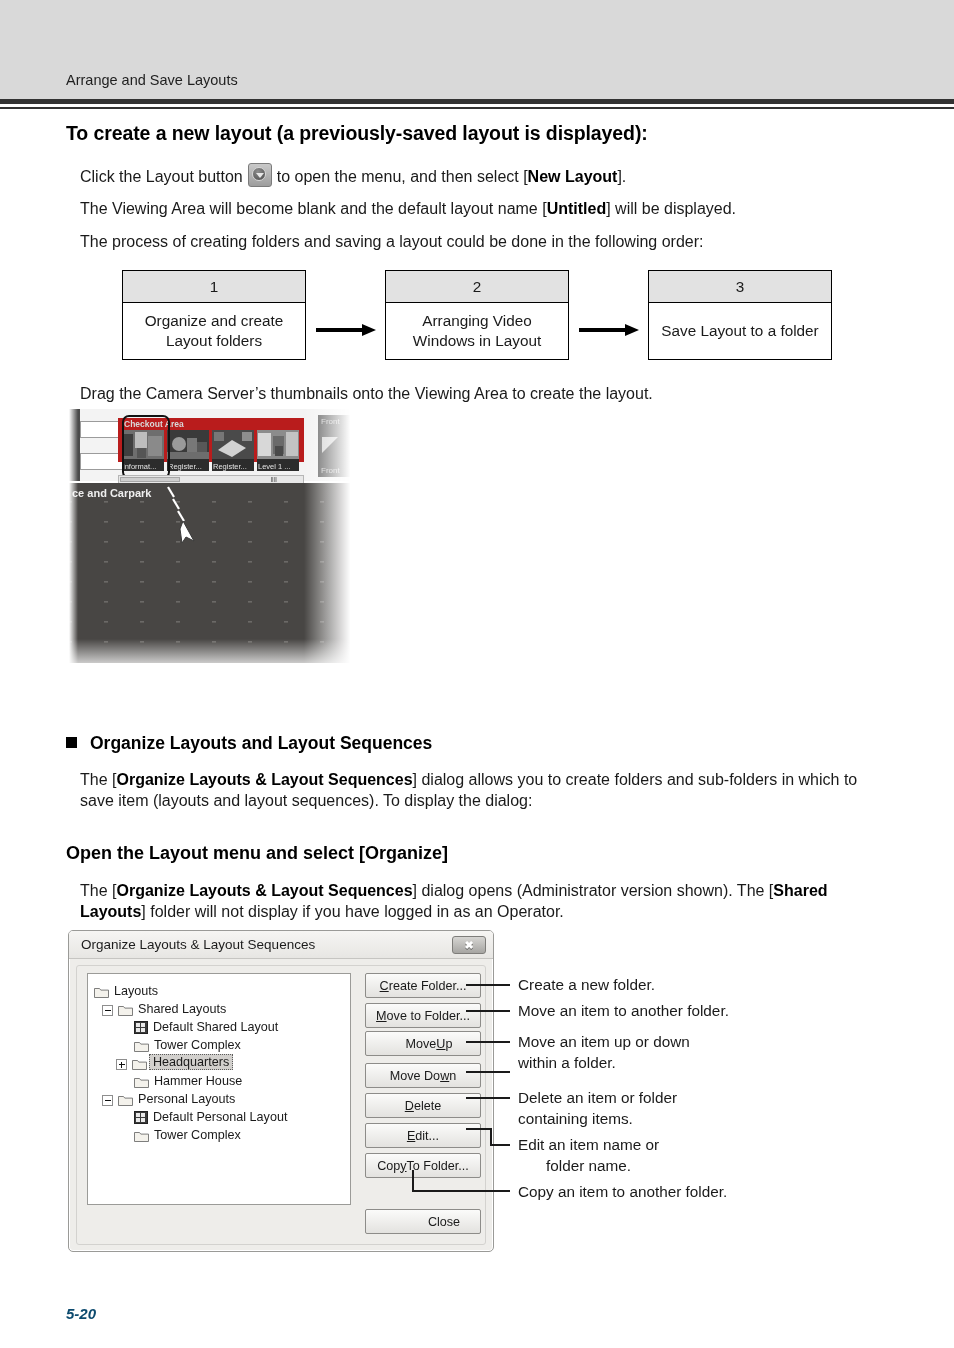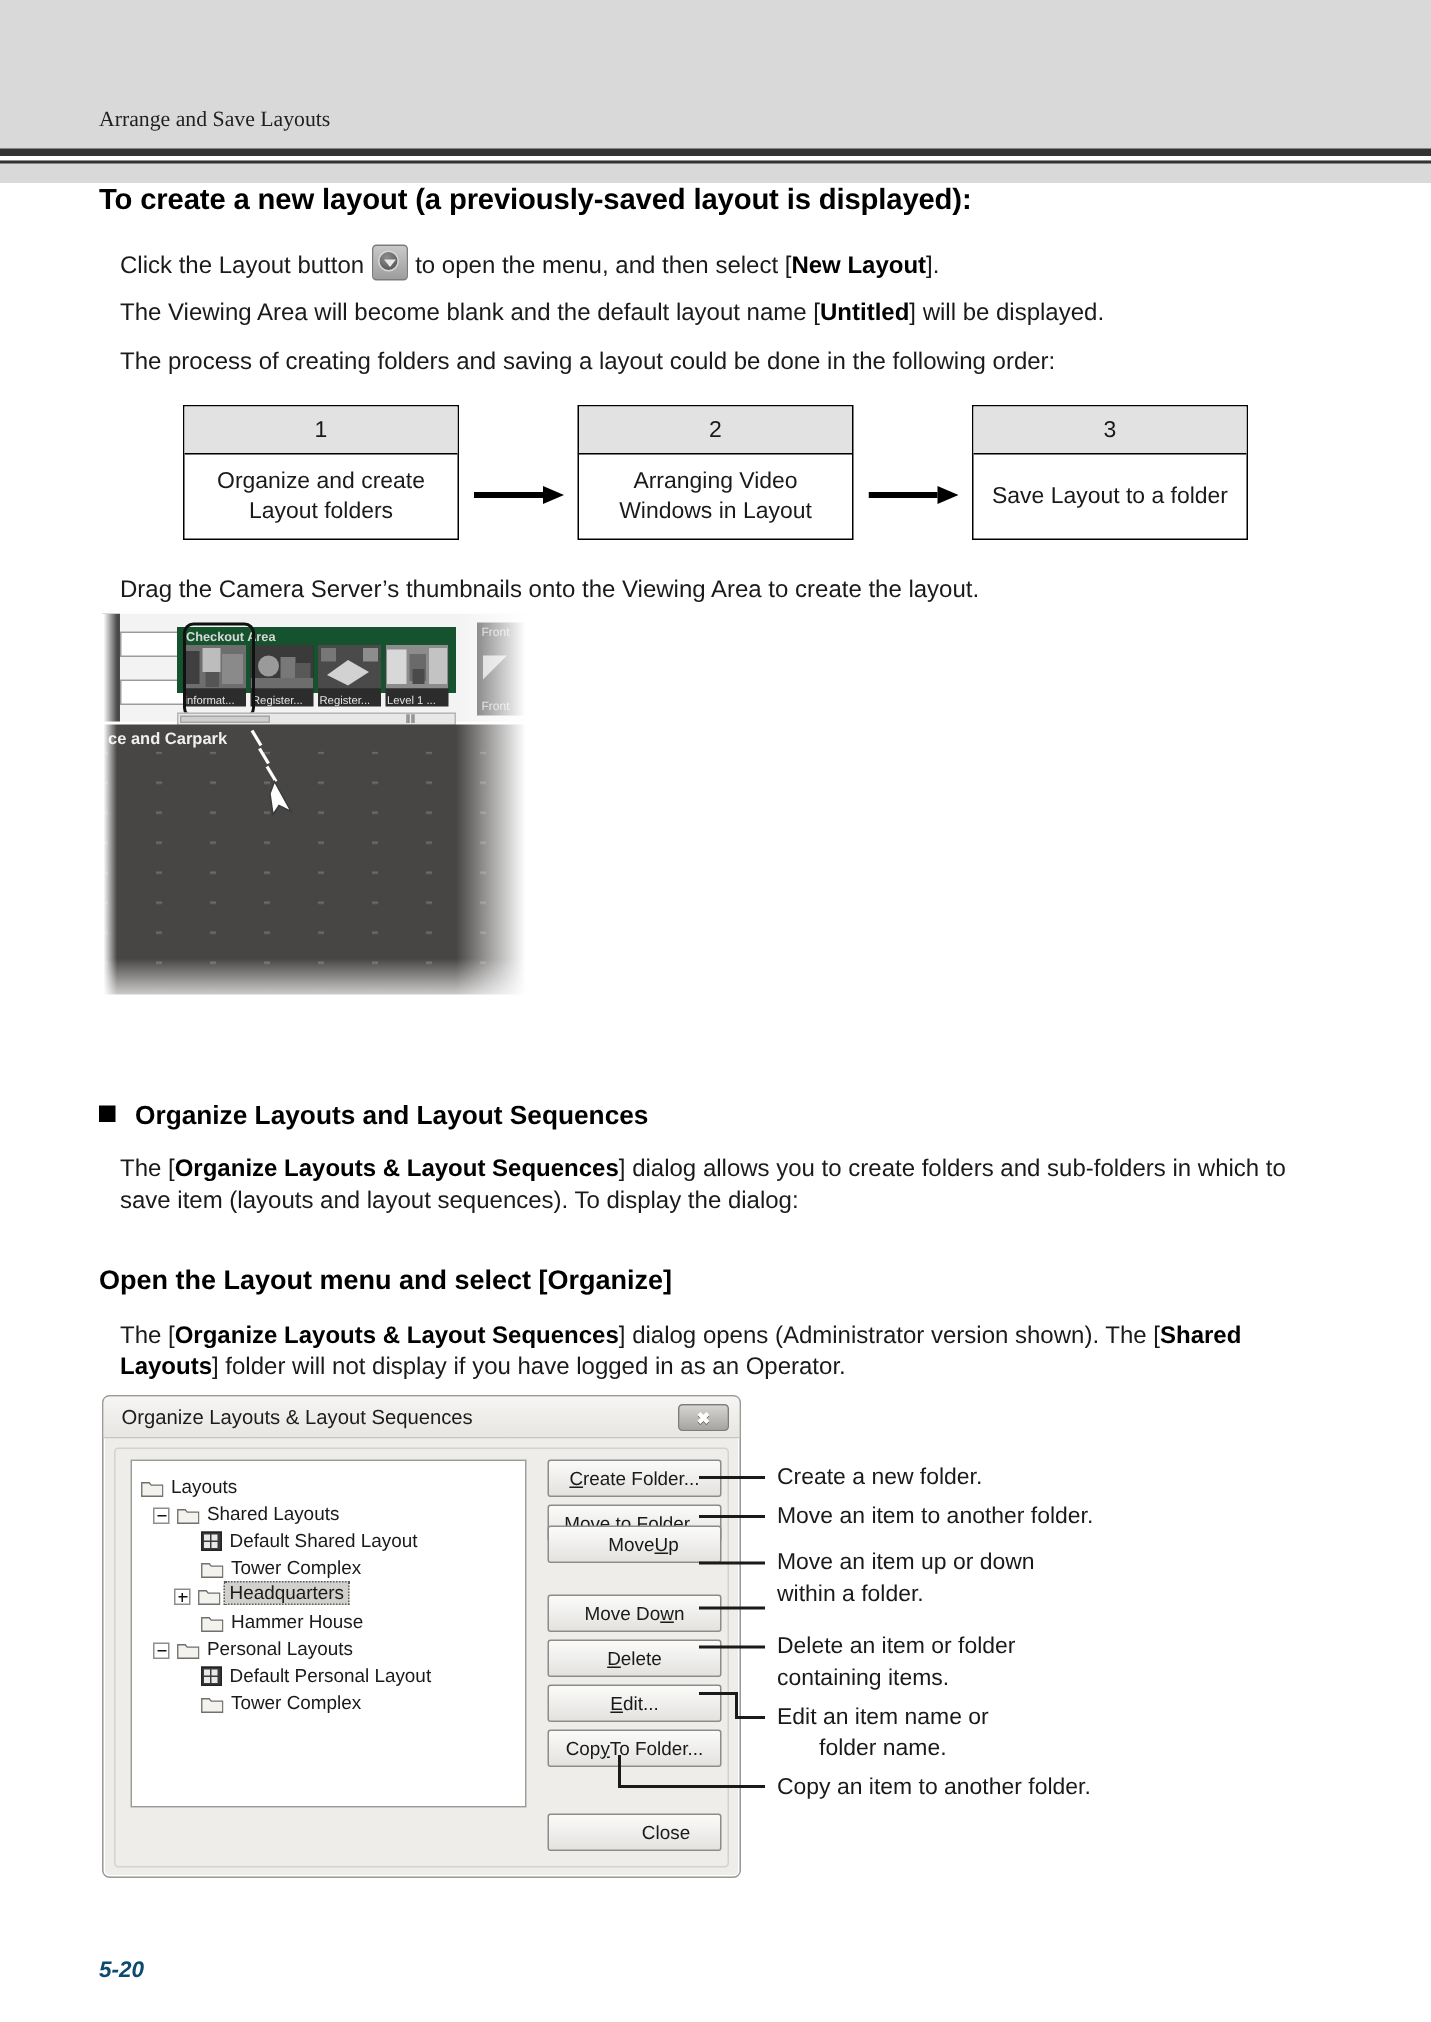--- a/index.html
+++ b/index.html
@@ -14,23 +14,22 @@
     font-family: "Liberation Sans", sans-serif;
     color: #1a1a1a;
     overflow: hidden;
   }
 
   
   .page-header {
     position: absolute;
     left: 0; top: 0;
     width: 954px;
-    height: 122px;
+    height: 99px;
     background: #d9d9d9;
-    font-family: Liberation Serif, serif;
   }
   .page-header-text {
     position: absolute;
     left: 66px;
     top: 72px;
     font-size: 14.5px;
     color: #1f1f1f;
     white-space: nowrap;
   }
   .rule-thick {
@@ -203,21 +202,21 @@
     position:absolute; left:3.5px; top:5px;
     width:0;height:0;
     border-left:3px solid transparent;
     border-right:3px solid transparent;
     border-top:4px solid #111;
   }
   .thumbstrip {
     position: absolute;
     left: 50px; top: 9px;
     width: 186px; height: 44px;
-    background: #14532d;
+    background: #b91c1c;
   }
   .thumbstrip-title {
     position:absolute; left:6px; top:1px;
     font-size: 8.5px; font-weight:bold; color:#d8d8d8;
     white-space: nowrap;
   }
   .thumb {
     position: absolute;
     top: 12px;
     width: 42px; height: 41px;
@@ -710,21 +709,21 @@
     <div class="btn" style="top:42px;">
         <span></span>
         <u>C</u>
         <span>reate Folder...</span>
       </div>
     <div class="btn" style="top:72px;">
         <span></span>
         <u>M</u>
         <span>ove to Folder...</span>
       </div>
-    <div class="btn" style="top:86px;padding-left:12px;">
+    <div class="btn" style="top:100px;padding-left:12px;">
         <span>Move </span>
         <u>U</u>
         <span>p</span>
       </div>
     <div class="btn" style="top:132px;">
         <span>Move Do</span>
         <u>w</u>
         <span>n</span>
       </div>
     <div class="btn" style="top:162px;">

